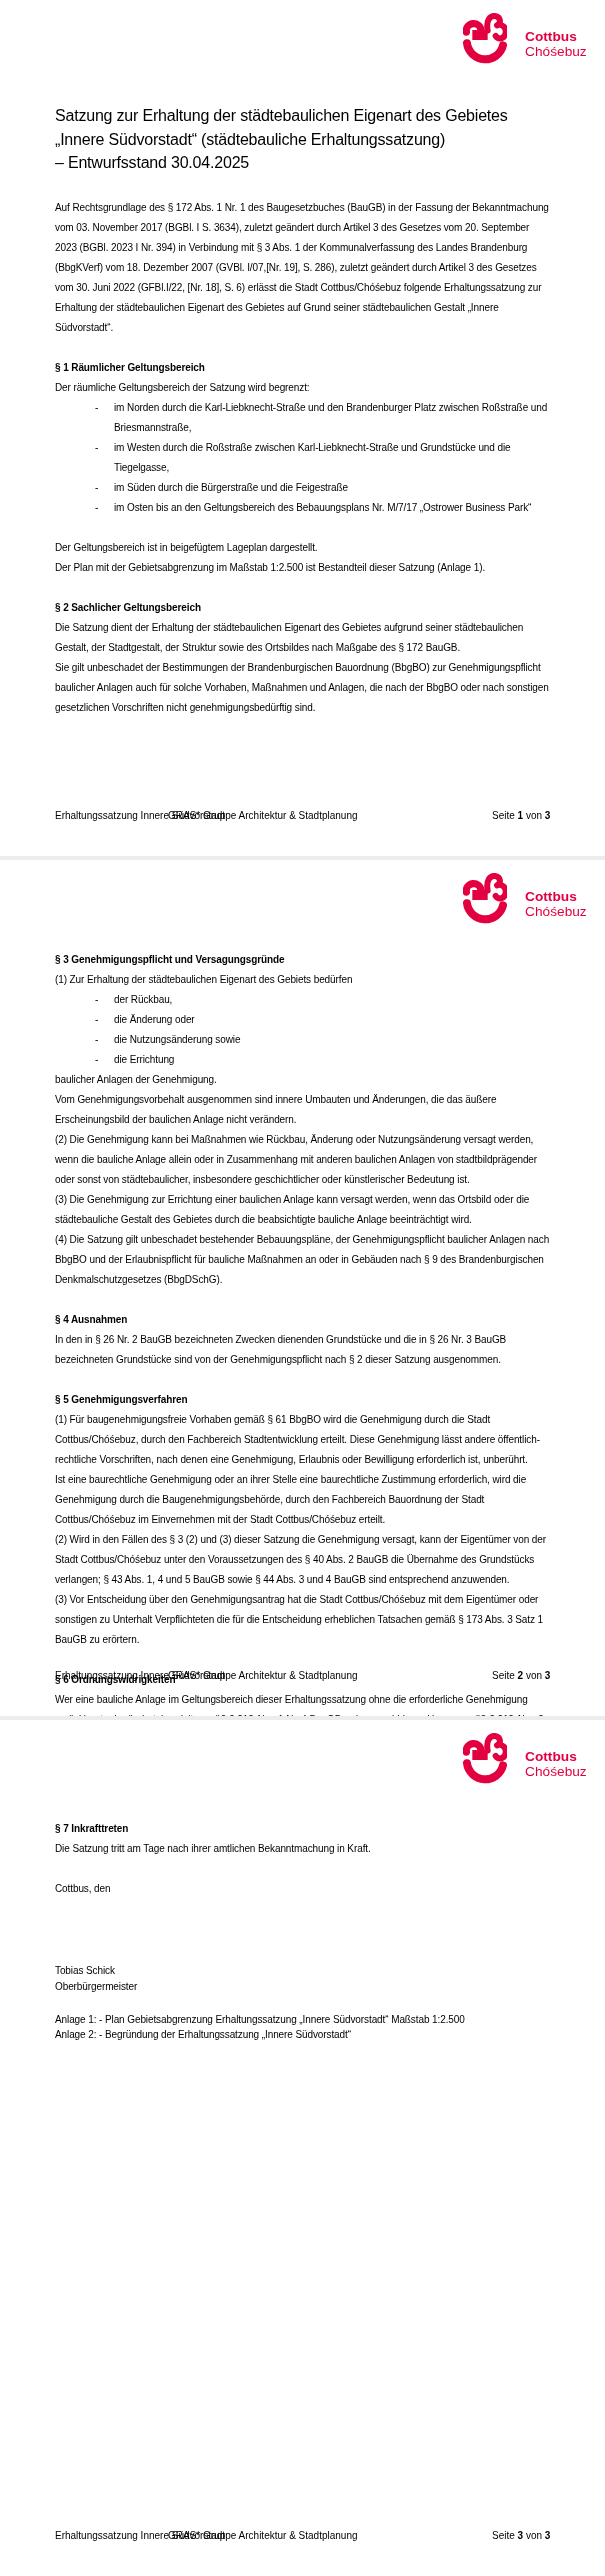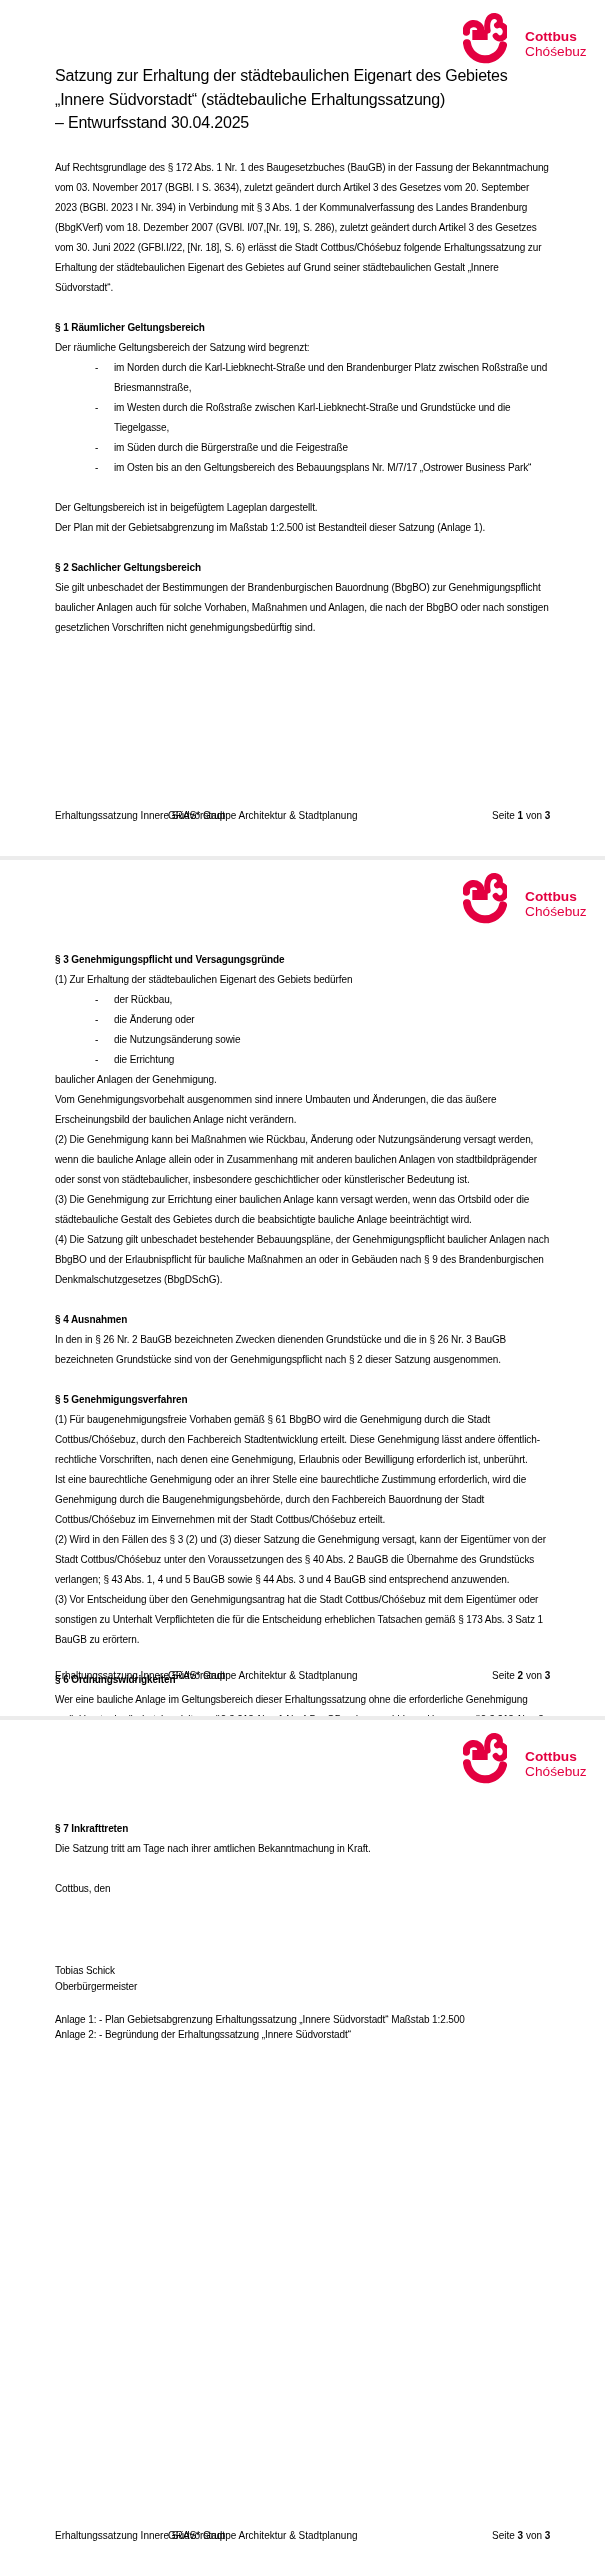--- a/index.html
+++ b/index.html
@@ -16,21 +16,21 @@
   .logo { position:absolute; top:9.1px; right:18.3px; display:flex; align-items:center; gap:18px; }
   .logo-mark { width:44px; height:58px; display:block; }
   .logo-text { line-height:1.08; color:var(--accent,#e30040); padding-top:13.7px; }
   .logo-name  { font-size:13.7px; font-weight:700; letter-spacing:0; }
   .logo-name2 { font-size:13.7px; font-weight:400; }
   
   .content {
     position:absolute; left:55px; width:497px; top:0;
     font-size:10px; line-height:20px; letter-spacing:-0.1px;
   }
-  .content-p1 { padding-top:64px; }
+  .content-p1 { padding-top:64px;margin-top:40px; }
   .content-p2 { padding-top:90px; }
   .content-p3 { padding-top:95px; }
   .doc-title { font-size:16px; line-height:23.6px; font-weight:400; margin:0 0 23px 0; letter-spacing:-0.2px; }
   .heading { font-size:10px; line-height:20px; font-weight:700; margin:20px 0 0 0; }
   .para { margin:0; }
   .gap-before { margin-top:20px; }
   ul.dash-list { margin:0; padding:0; list-style:none; }
   ul.dash-list li { position:relative; padding-left:59px; }
   ul.dash-list li::before { content:"-"; position:absolute; left:40px; top:0; }
   .sig-block { margin-top:64px; line-height:16px; }
@@ -76,20 +76,21 @@
       <ul class="dash-list">
         <li>im Norden durch die Karl-Liebknecht-Straße und den Brandenburger Platz zwischen Roßstraße und Briesmannstraße,</li>
         <li>im Westen durch die Roßstraße zwischen Karl-Liebknecht-Straße und Grundstücke und die Tiegelgasse,</li>
         <li>im Süden durch die Bürgerstraße und die Feigestraße</li>
         <li>im Osten bis an den Geltungsbereich des Bebauungsplans Nr. M/7/17 „Ostrower Business Park“</li>
       </ul>
       <p class="para gap-before">Der Geltungsbereich ist in beigefügtem Lageplan dargestellt.</p>
       <p class="para">Der Plan mit der Gebietsabgrenzung im Maßstab 1:2.500 ist Bestandteil dieser Satzung (Anlage 1).</p>
 
       <h2 class="heading">§ 2 Sachlicher Geltungsbereich</h2>
+      <p class="para">Die Satzung dient der Erhaltung der städtebaulichen Eigenart des Gebietes aufgrund seiner städtebaulichen Gestalt, der Stadtgestalt, der Struktur sowie des Ortsbildes nach Maßgabe des § 172 BauGB.</p>
       <p class="para">Sie gilt unbeschadet der Bestimmungen der Brandenburgischen Bauordnung (BbgBO) zur Genehmigungspflicht baulicher Anlagen auch für solche Vorhaben, Maßnahmen und Anlagen, die nach der BbgBO oder nach sonstigen gesetzlichen Vorschriften nicht genehmigungsbedürftig sind.</p>
     </div>
 
     <footer class="footer">
       <span class="f-left">Erhaltungssatzung Innere Südvorstadt</span>
       <span class="f-center">GRAS* Gruppe Architektur &amp; Stadtplanung</span>
       <span class="f-right"><span>Seite</span> <b>1</b> <span>von</span> <b>3</b></span>
     </footer>
   </section>
 

